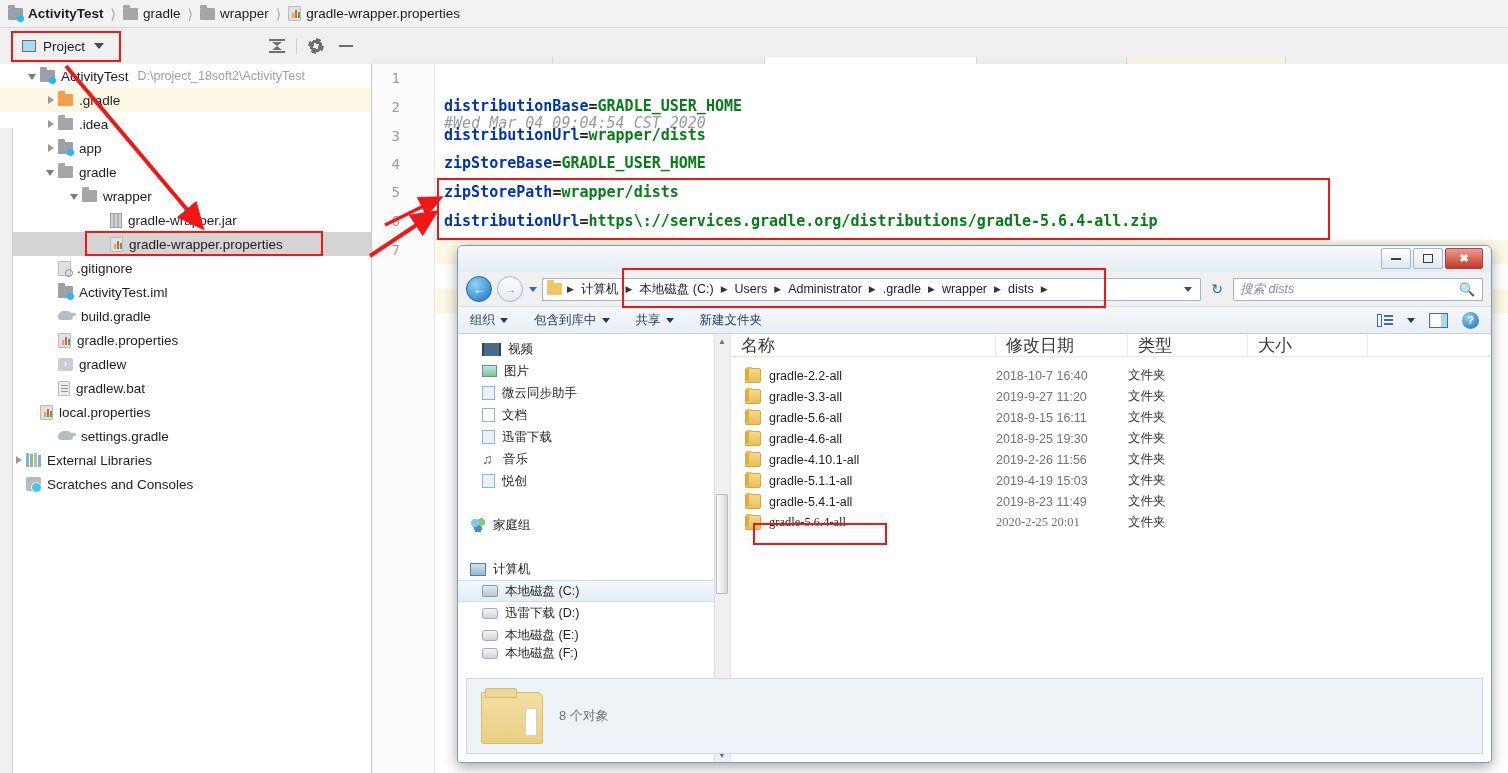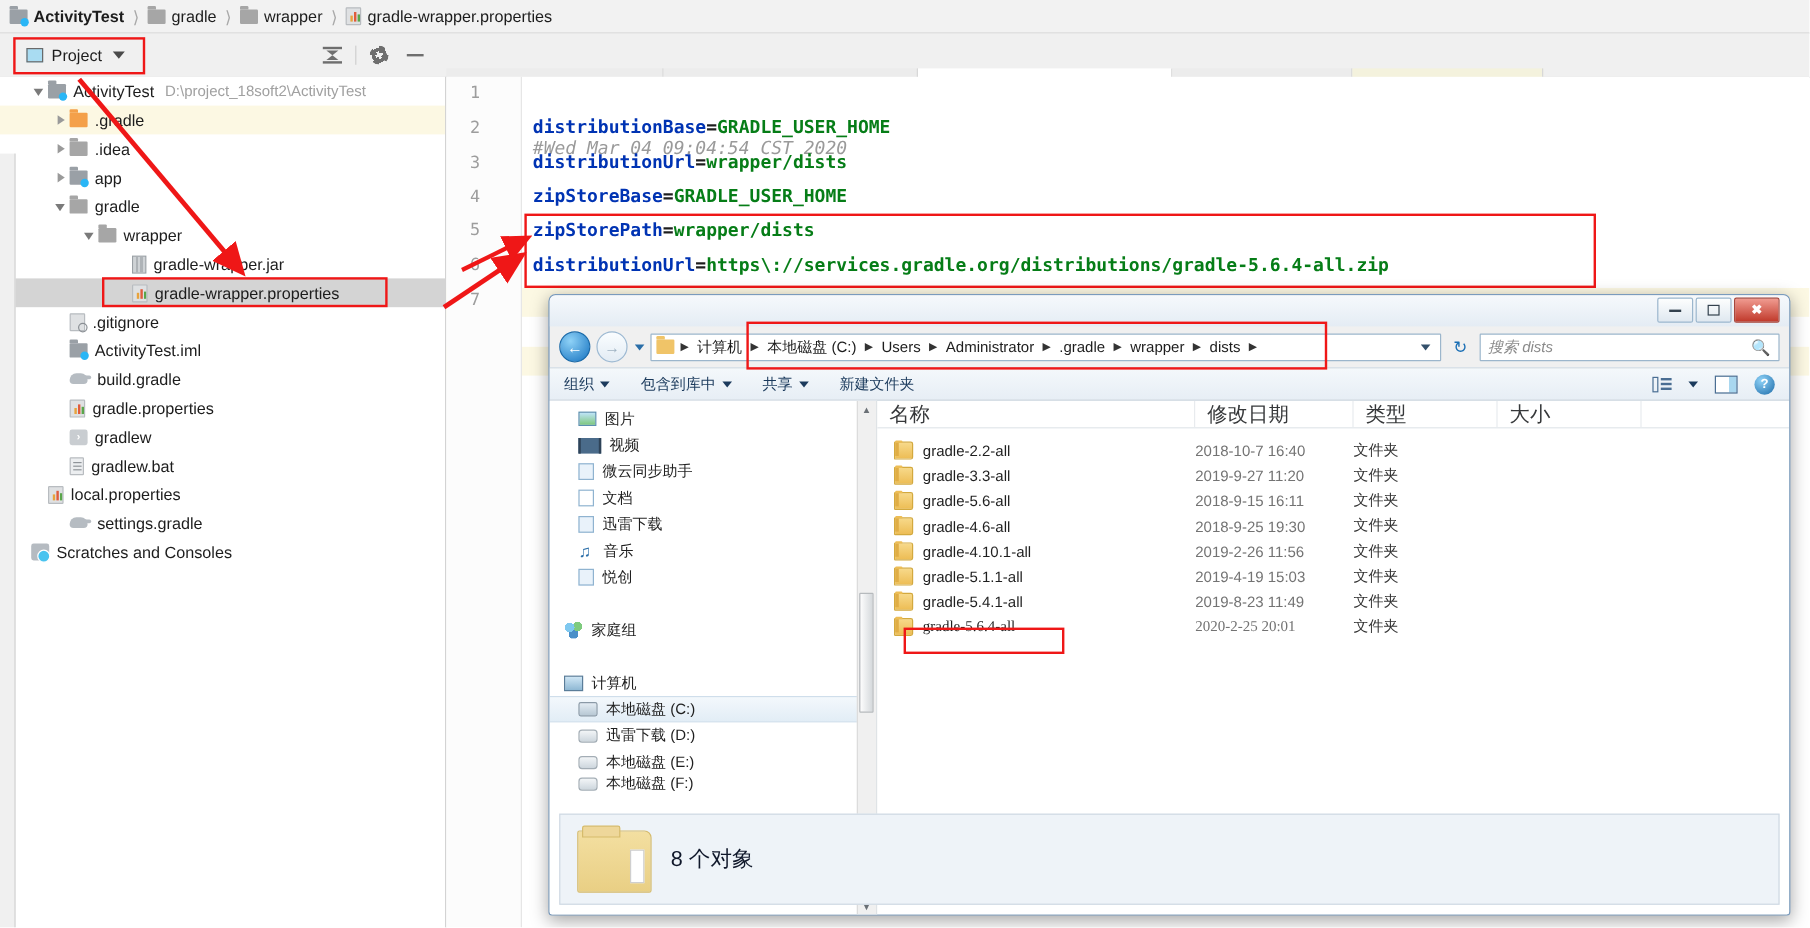--- a/index.html
+++ b/index.html
@@ -203,21 +203,21 @@
   .fold{width:14px;height:13px;background:linear-gradient(#f7d98a,#edbd55);border:1px solid #cda martians;border-radius:1px 2px 2px 1px;position:relative;flex:0 0 auto;}
   .fold{border:1px solid #d3a93e;}
   .fold:before{content:"";position:absolute;left:0;top:-2px;width:6px;height:2px;background:#edbd55;border-radius:1px 1px 0 0;}
   .fold:after{content:"";position:absolute;left:0;top:0;width:3px;height:11px;background:#e0ad45;}
 
   .ex-status{position:absolute;left:8px;right:8px;bottom:8px;height:76px;background:#eef3f8;border:1px solid #cfd9e3;display:flex;align-items:center;gap:14px;padding-left:14px;box-sizing:border-box;}
   .bigfold{width:64px;height:56px;position:relative;}
   .bigfold .bk{position:absolute;left:0;top:4px;width:60px;height:50px;background:linear-gradient(#f3dfa1,#e9cf84);border:1px solid #d6bb6b;border-radius:2px 6px 2px 2px;}
   .bigfold .ft{position:absolute;left:4px;top:0;width:30px;height:8px;background:#eed79a;border:1px solid #d6bb6b;border-radius:2px 2px 0 0;}
   .bigfold .pg{position:absolute;right:8px;top:20px;width:10px;height:26px;background:#fff;border:1px solid #cfcfcf;}
-  .statustxt{font-size:18px;color:#0f172a;}
+  .statustxt{font-size:13px;color:#737373;}
 
   
   .anno{position:absolute;pointer-events:none;}
 </style>
 </head>
 <body>
 
 <div class="app">
 
   <div class="breadcrumb">
@@ -378,20 +378,25 @@
     </div>
     <div class="row" style="padding-left:40px;text-align:right;">
       <span class="ico ico-props"></span>
       <span class="lbl">local.properties</span>
     </div>
     <div class="row" style="padding-left:58px;">
       <span class="ico ico-gradle">
           <span class="eleph"></span>
         </span>
       <span class="lbl">settings.gradle</span>
+    </div>
+    <div class="row" style="padding-left:12px;">
+      <span class="arrow closed"></span>
+      <span class="ico ico-lib"></span>
+      <span class="lbl">External Libraries</span>
     </div>
     <div class="row" style="padding-left:26px;">
       <span class="ico ico-scratch"></span>
       <span class="lbl">Scratches and Consoles</span>
     </div>
   </div>
 
   <div class="editor">
     <div class="hl-line" style="top:176px;height:24px;"></div>
     <div class="hl-line" style="top:225px;height:24px;"></div>
@@ -504,26 +509,26 @@
         <span class="paneico"></span>
         <span class="helpico">?</span>
       </div>
     </div>
 
     <div class="ex-body">
 
       <div class="ex-side">
         <div style="height:4px"></div>
         <div class="ex-row">
+          <span style="width:15px;height:13px;background:#4a6b8a;border-left:2px solid #2e4358;border-right:2px solid #2e4358;display:inline-block;"></span>
+          <span>视频</span>
+        </div>
+        <div class="ex-row">
           <span style="width:15px;height:12px;background:linear-gradient(#bfe4f7,#7ec87e);border:1px solid #5a8fae;box-sizing:border-box;display:inline-block;"></span>
           <span>图片</span>
-        </div>
-        <div class="ex-row">
-          <span style="width:15px;height:13px;background:#4a6b8a;border-left:2px solid #2e4358;border-right:2px solid #2e4358;display:inline-block;"></span>
-          <span>视频</span>
         </div>
         <div class="ex-row">
           <span style="width:13px;height:14px;background:#e9f2fa;border:1px solid #8fb3d0;box-sizing:border-box;display:inline-block;"></span>
           <span>微云同步助手</span>
         </div>
         <div class="ex-row">
           <span style="width:13px;height:14px;background:#fff;border:1px solid #8fb3d0;box-sizing:border-box;display:inline-block;"></span>
           <span>文档</span>
         </div>
         <div class="ex-row">

